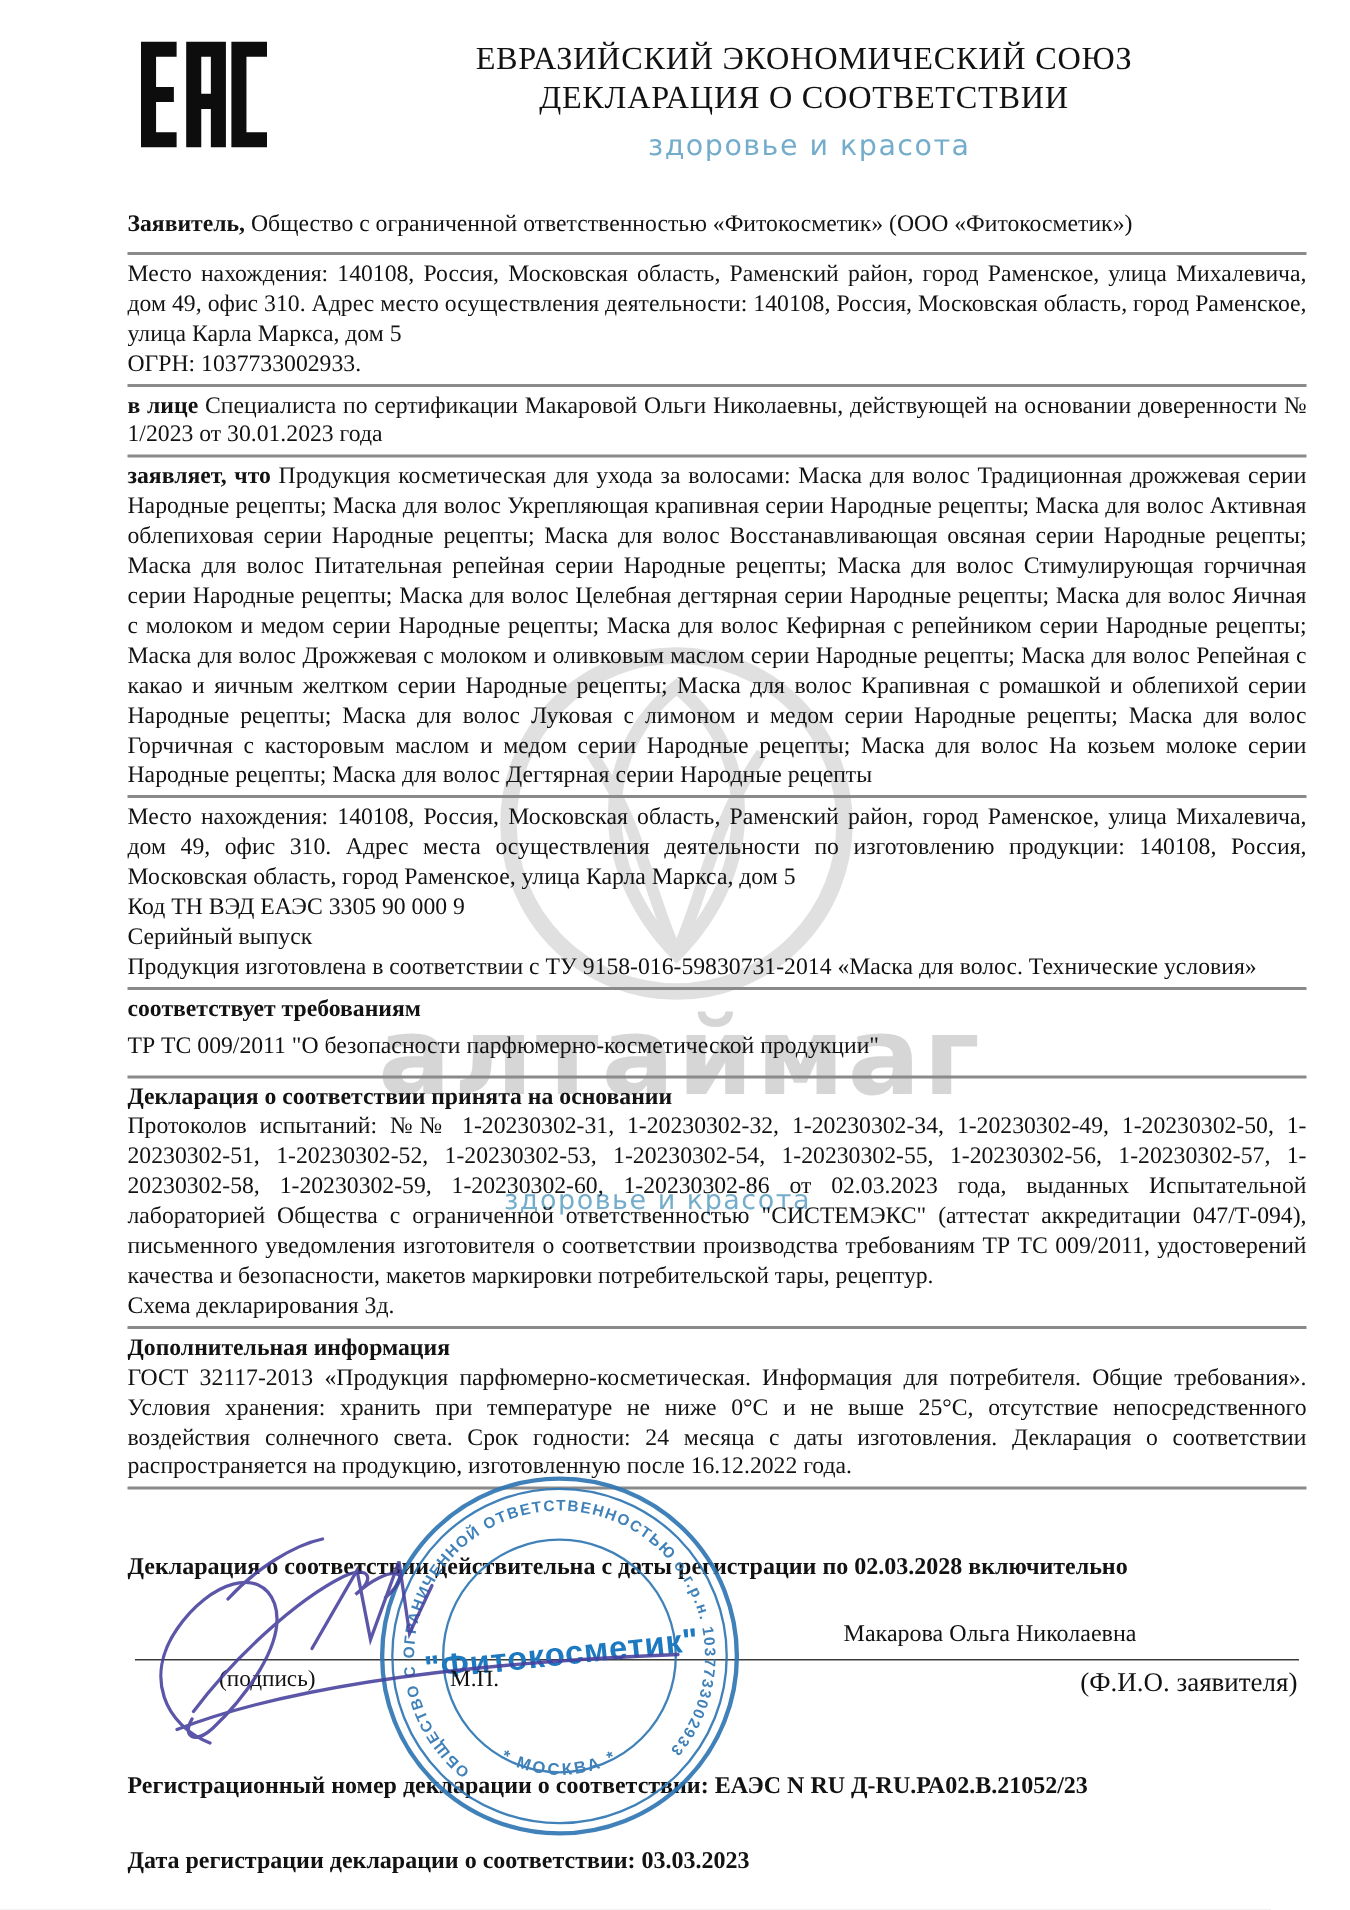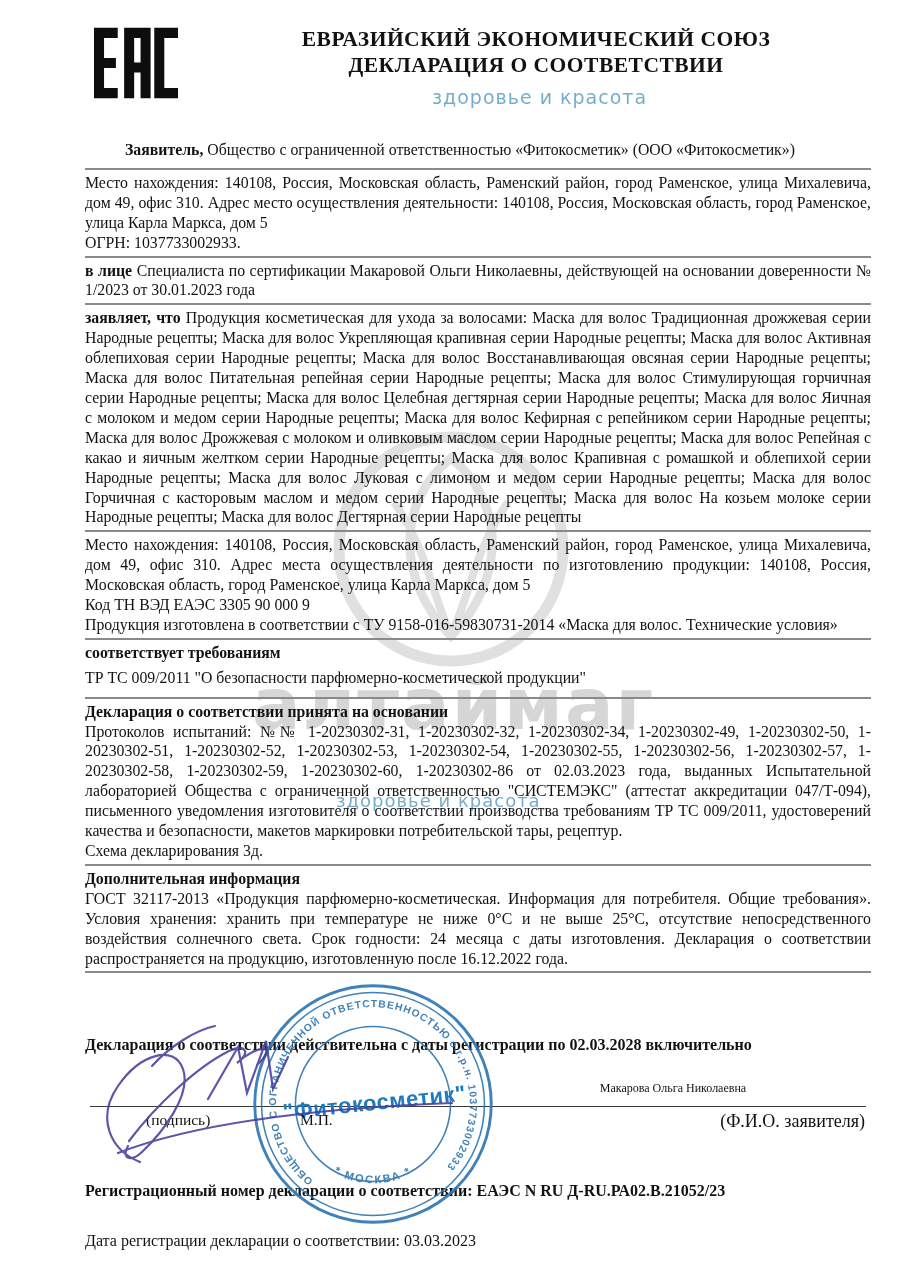--- a/index.html
+++ b/index.html
@@ -1,21 +1,21 @@
 <!DOCTYPE html>
 <html><head>
 <meta charset="utf-8">
 <style>
   html,body{margin:0;padding:0;background:#e8e8e8;}
   .page{position:relative;width:900px;height:1273px;background:#ffffff;margin:0 auto;
         font-family:"Liberation Serif", serif;color:#121212;overflow:hidden;}
   
   .eac-logo{position:absolute;left:94px;top:24px;width:84px;height:78px;z-index:2;}
   .hdr-title{position:absolute;left:140px;right:10px;top:26px;text-align:center;z-index:2;
-             font-weight:bold;font-size:21.5px;line-height:26px;letter-spacing:.5px;margin-left:42px;}
+             font-weight:normal;font-size:21.5px;line-height:26px;letter-spacing:.5px;margin-left:42px;}
   
   .wm{position:absolute;z-index:1;pointer-events:none;}
   .wm-slogan{font-family:"DejaVu Sans", sans-serif;color:#0369a1;opacity:.55;font-size:19px;letter-spacing:1px;}
   .wm-brand{font-family:"DejaVu Sans", sans-serif;font-weight:bold;font-size:72px;
             color:#9e9e9e;opacity:.42;letter-spacing:2px;line-height:1;}
   
   .main{position:absolute;left:85px;top:137px;width:786px;z-index:2;
         font-size:15.8px;line-height:19.9px;}
   .main p{margin:0;}
   .just{text-align:justify;}
@@ -23,29 +23,29 @@
   .lead{font-weight:bold;}
   .sechead{font-weight:bold;margin:2px 0;}
   .gap-b{margin-bottom:9px !important;}
   .gap-t{margin-top:5px !important;}
   
   .validity{position:absolute;left:85px;top:1036px;width:786px;z-index:2;
             font-weight:bold;font-size:16px;}
   .sign-line{position:absolute;left:90px;top:1106px;width:776px;border-top:1.6px solid #3a3a3a;z-index:2;}
   .sign-label{position:absolute;left:146px;top:1111px;font-size:15.5px;z-index:2;}
   .mp-label{position:absolute;left:300px;top:1111px;font-size:15.5px;z-index:5;}
-  .fio-name{position:absolute;left:468px;top:1081px;width:410px;text-align:center;font-size:12px;z-index:2;}
+  .fio-name{position:absolute;left:455px;top:1081px;width:410px;text-align:center;font-size:16px;z-index:2;}
   .fio-label{position:absolute;left:455px;top:1111px;width:410px;text-align:right;font-size:18px;z-index:2;font-family:Liberation Serif, serif;}
   .stamp{position:absolute;left:247px;top:978px;width:252px;height:252px;z-index:3;opacity:.92;}
   .stamp-center{position:absolute;left:277px;top:1090px;width:195px;text-align:center;z-index:3;
                 font-family:"Liberation Sans", sans-serif;font-weight:bold;font-size:22px;
                 color:#1d79c0;transform:rotate(-6deg);letter-spacing:.5px;}
   .sig-overlay{position:absolute;left:0;top:0;width:900px;height:1273px;z-index:4;pointer-events:none;}
   .reg-num{position:absolute;left:85px;top:1182px;width:786px;font-weight:bold;font-size:16px;z-index:2;}
-  .reg-date{position:absolute;left:85px;top:1232px;width:786px;font-weight:normal;font-size:16px;z-index:2;}
+  .reg-date{position:absolute;left:85px;top:1232px;width:786px;font-weight:bold;font-size:16px;z-index:2;}
 </style>
 </head>
 <body>
 
 <div class="page">
 
   <div class="wm wm-slogan" style="left:432px;top:86px;">здоровье и красота</div>
   <svg class="wm" style="left:330px;top:428px;width:242px;height:242px;opacity:.5;" viewBox="0 0 242 242">
     <g fill="none" stroke="#c2c2c2">
       <circle cx="121" cy="121" r="112" stroke-width="11"></circle>
@@ -64,21 +64,21 @@
       <path d="M66 2 H92 V13 H77 V68 H92 V79 H66 Z"></path>
     </g>
   </svg>
   <div class="hdr-title">
     <div>ЕВРАЗИЙСКИЙ ЭКОНОМИЧЕСКИЙ СОЮЗ</div>
     <div>ДЕКЛАРАЦИЯ О СООТВЕТСТВИИ</div>
   </div>
 
   <div class="main">
 
-    <p class="just" style="padding:3px 0 5px 0;margin-left:40px;"><span class="lead">Заявитель,</span>
+    <p class="just" style="padding:3px 0 5px 0;"><span class="lead">Заявитель,</span>
       <span>Общество с ограниченной ответственностью «Фитокосметик» (ООО «Фитокосметик»)</span></p>
 
     <hr class="rule">
 
     <p class="just">Место нахождения: 140108, Россия, Московская область, Раменский район, город Раменское, улица Михалевича, дом 49, офис 310. Адрес место осуществления деятельности: 140108, Россия, Московская область, город Раменское, улица Карла Маркса, дом 5</p>
     <p>ОГРН: 1037733002933.</p>
 
     <hr class="rule">
 
     <p class="just"><span class="lead">в лице</span>
@@ -86,20 +86,21 @@
 
     <hr class="rule">
 
     <p class="just"><span class="lead">заявляет, что</span>
       <span>Продукция косметическая для ухода за волосами: Маска для волос Традиционная дрожжевая серии Народные рецепты; Маска для волос Укрепляющая крапивная серии Народные рецепты; Маска для волос Активная облепиховая серии Народные рецепты; Маска для волос Восстанавливающая овсяная серии Народные рецепты; Маска для волос Питательная репейная серии Народные рецепты; Маска для волос Стимулирующая горчичная серии Народные рецепты; Маска для волос Целебная дегтярная серии Народные рецепты; Маска для волос Яичная с молоком и медом серии Народные рецепты; Маска для волос Кефирная с репейником серии Народные рецепты; Маска для волос Дрожжевая с молоком и оливковым маслом серии Народные рецепты; Маска для волос Репейная с какао и яичным желтком серии Народные рецепты; Маска для волос Крапивная с ромашкой и облепихой серии Народные рецепты; Маска для волос Луковая с лимоном и медом серии Народные рецепты; Маска для волос Горчичная с касторовым маслом и медом серии Народные рецепты; Маска для волос На козьем молоке серии Народные рецепты; Маска для волос Дегтярная серии Народные рецепты</span></p>
 
     <hr class="rule">
 
     <p class="just">Место нахождения: 140108, Россия, Московская область, Раменский район, город Раменское, улица Михалевича, дом 49, офис 310. Адрес места осуществления деятельности по изготовлению продукции: 140108, Россия, Московская область, город Раменское, улица Карла Маркса, дом 5</p>
     <p>Код ТН ВЭД ЕАЭС 3305 90 000 9</p>
+    <p>Серийный выпуск</p>
     <p class="just">Продукция изготовлена в соответствии с ТУ 9158-016-59830731-2014 «Маска для волос. Технические условия»</p>
 
     <hr class="rule">
 
     <p class="sechead">соответствует требованиям</p>
     <p class="gap-t gap-b">ТР ТС 009/2011 "О безопасности парфюмерно-косметической продукции"</p>
 
     <hr class="rule">
 
     <p class="sechead">Декларация о соответствии принята на основании</p>

